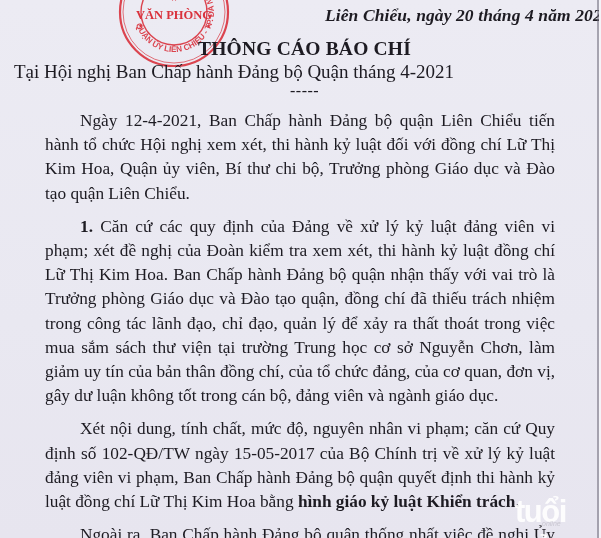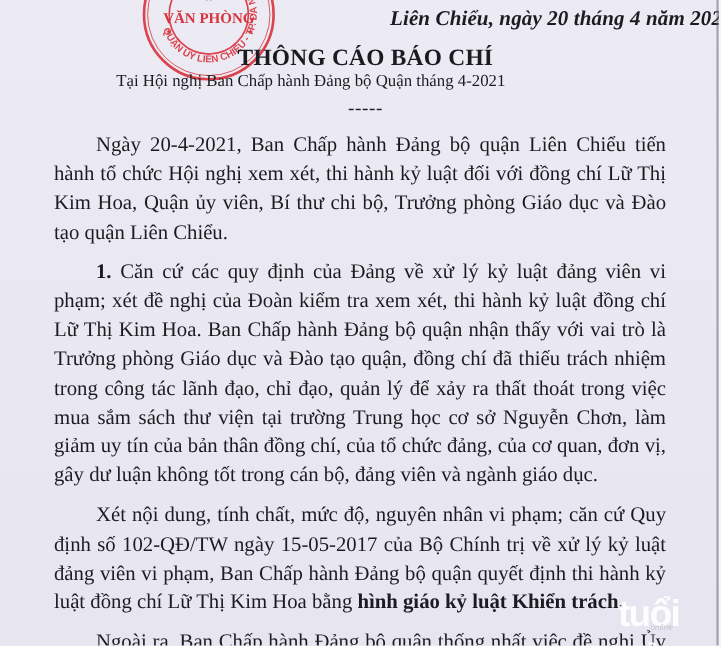--- a/index.html
+++ b/index.html
@@ -10,21 +10,21 @@
     color:#1d1b22;
   }
   .page { position:absolute; left:0; top:0; width:601px; height:538px;
     background: linear-gradient(180deg,#ecebf3 0%,#e9e8f1 60%,#e7e5ef 100%); }
   .edge { position:absolute; right:2px; top:0; width:2px; height:538px; background:#6e6a78; opacity:0.55; }
   .edge2 { position:absolute; right:0; top:0; width:2px; height:538px; background:#f4f3f8; }
 
   .stamp { position:absolute; left:118px; top:-44px; width:112px; height:112px; }
   .date { position:absolute; left:325px; top:5px; font-style:italic; font-size:17.5px; white-space:nowrap; letter-spacing:0.1px;font-weight:bold; }
   .title { position:absolute; left:0; width:601px; top:38px; text-align:center; font-weight:bold; font-size:19.5px; padding-left:8px; box-sizing:border-box; letter-spacing:0.2px;}
-  .subtitle { position:absolute; left:0; width:504px; top:61px; text-align:center; font-size:14px; padding-left:14px; box-sizing:border-box; }
+  .subtitle { position:absolute; left:0; width:504px; top:61px; text-align:left; font-size:19px; padding-left:14px; box-sizing:border-box; }
   .dashes { position:absolute; left:290px; top:82px; font-size:16px; letter-spacing:0.5px; }
 
   .body { position:absolute; left:45px; top:109px; width:510px; font-size:17.3px; line-height:24.2px; }
   .body p { margin:0 0 9px 0; text-align:justify; text-indent:35px; }
   .body p.p-ngoai { margin-bottom:10px; }
   .body b { font-weight:bold; }
 
   .watermark { position:absolute; left:515px; top:498px; width:80px; height:34px; }
   .wm-text { position:absolute; left:0; top:-4px; font-family:"Liberation Sans","DejaVu Sans",sans-serif; font-weight:bold; font-size:31px; color:#ffffff; opacity:0.92; letter-spacing:-1.5px; }
   .wm-online { position:absolute; left:27px; top:22px; font-family:"Liberation Sans","DejaVu Sans",sans-serif; font-size:7px; color:#c8c6d0; font-style:italic;}
@@ -49,21 +49,21 @@
     <text x="20" y="72" font-size="6" fill="#d9323d">★</text>
     <text x="88" y="72" font-size="6" fill="#d9323d">★</text>
   </svg>
 
   <div class="date">Liên Chiểu, ngày 20 tháng 4 năm 2021</div>
   <div class="title">THÔNG CÁO BÁO CHÍ</div>
   <div class="subtitle">Tại Hội nghị Ban Chấp hành Đảng bộ Quận tháng 4-2021</div>
   <div class="dashes">-----</div>
 
   <div class="body">
-    <p><span>Ngày 20-4-2021, Ban Chấp hành Đảng bộ quận Liên Chiểu tiến hành tổ chức Hội nghị xem xét, thi hành kỷ luật đối với đồng chí Lữ Thị Kim Hoa, Quận ủy viên, Bí thư chi bộ, Trưởng phòng Giáo dục và Đào tạo quận Liên Chiểu.</span></p>
+    <p><span>Ngày 12-4-2021, Ban Chấp hành Đảng bộ quận Liên Chiểu tiến hành tổ chức Hội nghị xem xét, thi hành kỷ luật đối với đồng chí Lữ Thị Kim Hoa, Quận ủy viên, Bí thư chi bộ, Trưởng phòng Giáo dục và Đào tạo quận Liên Chiểu.</span></p>
     <p><b>1.</b><span> Căn cứ các quy định của Đảng về xử lý kỷ luật đảng viên vi phạm; xét đề nghị của Đoàn kiểm tra xem xét, thi hành kỷ luật đồng chí Lữ Thị Kim Hoa. Ban Chấp hành Đảng bộ quận nhận thấy với vai trò là Trưởng phòng Giáo dục và Đào tạo quận, đồng chí đã thiếu trách nhiệm trong công tác lãnh đạo, chỉ đạo, quản lý để xảy ra thất thoát trong việc mua sắm sách thư viện tại trường Trung học cơ sở Nguyễn Chơn, làm giảm uy tín của bản thân đồng chí, của tổ chức đảng, của cơ quan, đơn vị, gây dư luận không tốt trong cán bộ, đảng viên và ngành giáo dục.</span></p>
     <p><span>Xét nội dung, tính chất, mức độ, nguyên nhân vi phạm; căn cứ Quy định số 102-QĐ/TW ngày 15-05-2017 của Bộ Chính trị về xử lý kỷ luật đảng viên vi phạm, Ban Chấp hành Đảng bộ quận quyết định thi hành kỷ luật đồng chí Lữ Thị Kim Hoa bằng </span><b>hình giáo kỷ luật Khiển trách.</b></p>
     <p class="p-ngoai"><span>Ngoài ra, Ban Chấp hành Đảng bộ quận thống nhất việc đề nghị Ủy ban nhân dân quận kiểm điểm làm rõ trách nhiệm của các cá nhân có liên quan đến sai phạm nêu trên</span></p>
 
   </div>
 
   <div class="watermark">
     <span class="wm-text">tuổi trẻ</span>
     <span class="wm-online">online</span>
   </div>

